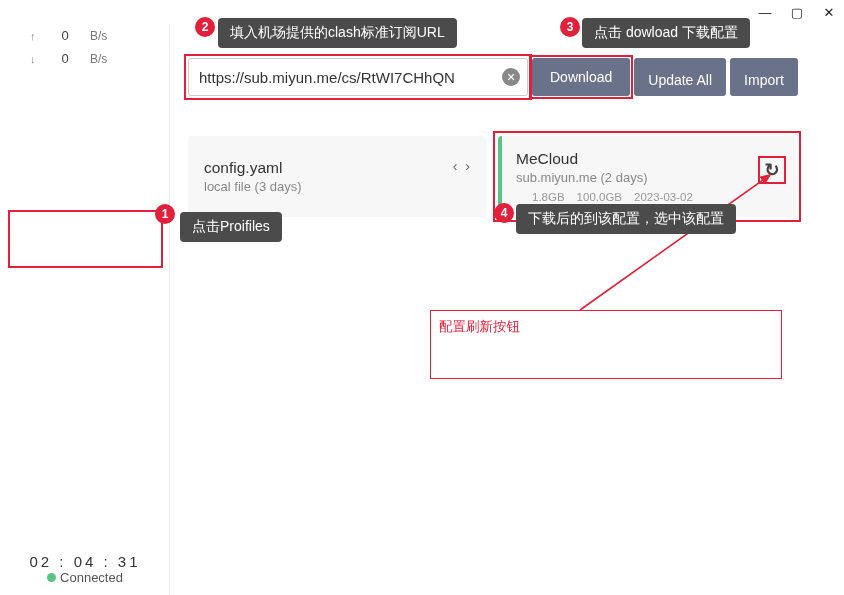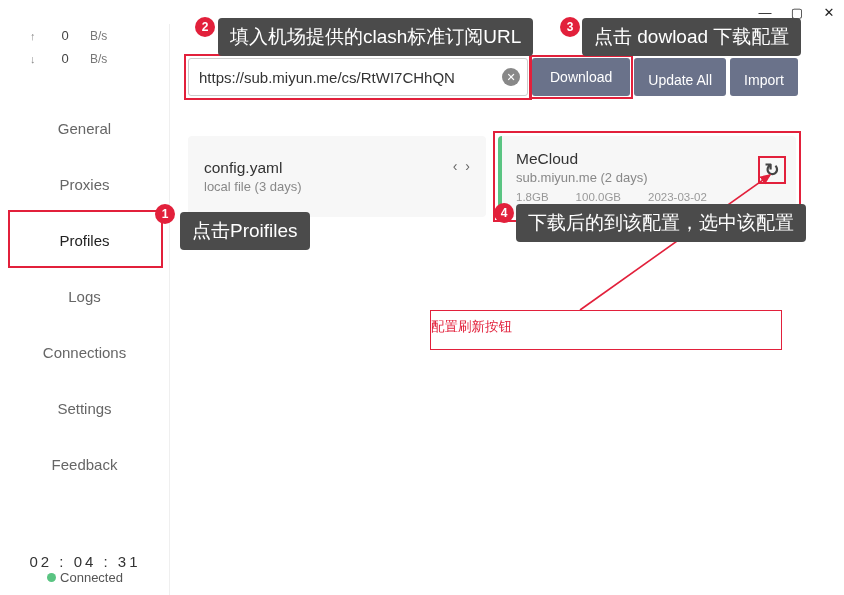--- a/index.html
+++ b/index.html
@@ -34,31 +34,31 @@
 .clear-btn { position: absolute; right: 8px; top: 10px; width: 18px; height: 18px; border-radius: 50%; background: #888; color: #fff; font-size: 11px; display: flex; align-items: center; justify-content: center; cursor: pointer; }
 
 .btn { height: 38px; padding: 14px 14px; background: #6a728a; color: #fff; border: none; border-radius: 3px; font-size: 14px; cursor: pointer; position: relative; }
 .btn.dl { padding: 0 18px; }
 .dl-highlight { position: absolute; left: -3px; top: -3px; right: -3px; bottom: -3px; border: 2px solid #e2203b; pointer-events: none; }
 
 .cards { display: flex; gap: 12px; margin-top: 40px; }
 .card { width: 298px; background: #f7f7f7; border-radius: 4px; padding: 14px 16px; position: relative; display: flex; align-items: center; }
 .card .title { font-size: 15.5px; color: #333; margin-bottom: 2px; }
 .card .sub { font-size: 13px; color: #888; }
-.card .meta { font-size: 11.5px; color: #999; margin-top: 6px; display: flex; gap: 27px; }
+.card .meta { font-size: 11.5px; color: #999; margin-top: 6px; display: flex; gap: 12px; margin-left: 16px; }
 .card .drag { position: absolute; right: 14px; top: 22px; color: #666; font-size: 14px; letter-spacing: 2px; cursor: grab; }
 .card.active { border-left: 4px solid #5ac482; padding-left: 14px; }
 .card-wrap { position: relative; }
 .card-highlight { position: absolute; left: -5px; top: -5px; right: -5px; bottom: -5px; border: 2px solid #e2203b; pointer-events: none; }
 .refresh { position: absolute; right: 10px; top: 20px; width: 28px; height: 28px; border: 2px solid #e2203b; display: flex; align-items: center; justify-content: center; cursor: pointer; color: #444; font-size: 18px; font-weight: bold; }
 
-.anno { position: absolute; background: #4b4b4b; color: #fff; font-size: 19px; padding: 6px 12px; border-radius: 4px; white-space: nowrap; z-index: 50; }
+.anno { position: absolute; background: #4b4b4b; color: #fff; font-size: 14px; padding: 6px 12px; border-radius: 4px; white-space: nowrap; z-index: 50; }
 .badge { position: absolute; width: 20px; height: 20px; border-radius: 50%; background: #e2203b; color: #fff; font-size: 12px; font-weight: bold; display: flex; align-items: center; justify-content: center; z-index: 51; }
 
-.note-box { position: absolute; left: 430px; top: 310px; width: 352px; height: 40px; border: 1.5px solid #e2203b; padding: 6px 0; font-size: 13.5px; color: #e2203b; line-height: 1.5; }
+.note-box { position: absolute; left: 430px; top: 310px; width: 352px; height: 69px; border: 1.5px solid #e2203b; padding: 6px 8px; font-size: 13.5px; color: #e2203b; line-height: 1.5; }
 .arrow-line { position: absolute; pointer-events: none; }
 </style>
 </head>
 <body>
 
 <div class="titlebar">
   <span class="tb-btn">—</span>
   <span class="tb-btn">▢</span>
   <span class="tb-btn">✕</span>
 </div>
@@ -68,29 +68,20 @@
     <span class="speed-arrow">↑</span>
     <span class="speed-val">0</span>
     <span class="speed-unit">B/s</span>
   </div>
   <div class="speed-row">
     <span class="speed-arrow">↓</span>
     <span class="speed-val">0</span>
     <span class="speed-unit">B/s</span>
   </div>
 
-  <div class="nav">
-    <div class="nav-item">General</div>
-    <div class="nav-item">Proxies</div>
-    <div class="nav-item active">Profiles</div>
-    <div class="nav-item">Logs</div>
-    <div class="nav-item">Connections</div>
-    <div class="nav-item">Settings</div>
-    <div class="nav-item">Feedback</div>
-  </div>
 
   <div class="status">
     <div class="clock">02 : 04 : 31</div>
     <div class="conn">
       <span class="dot"></span>
       <span>Connected</span>
     </div>
   </div>
 </div>
 

